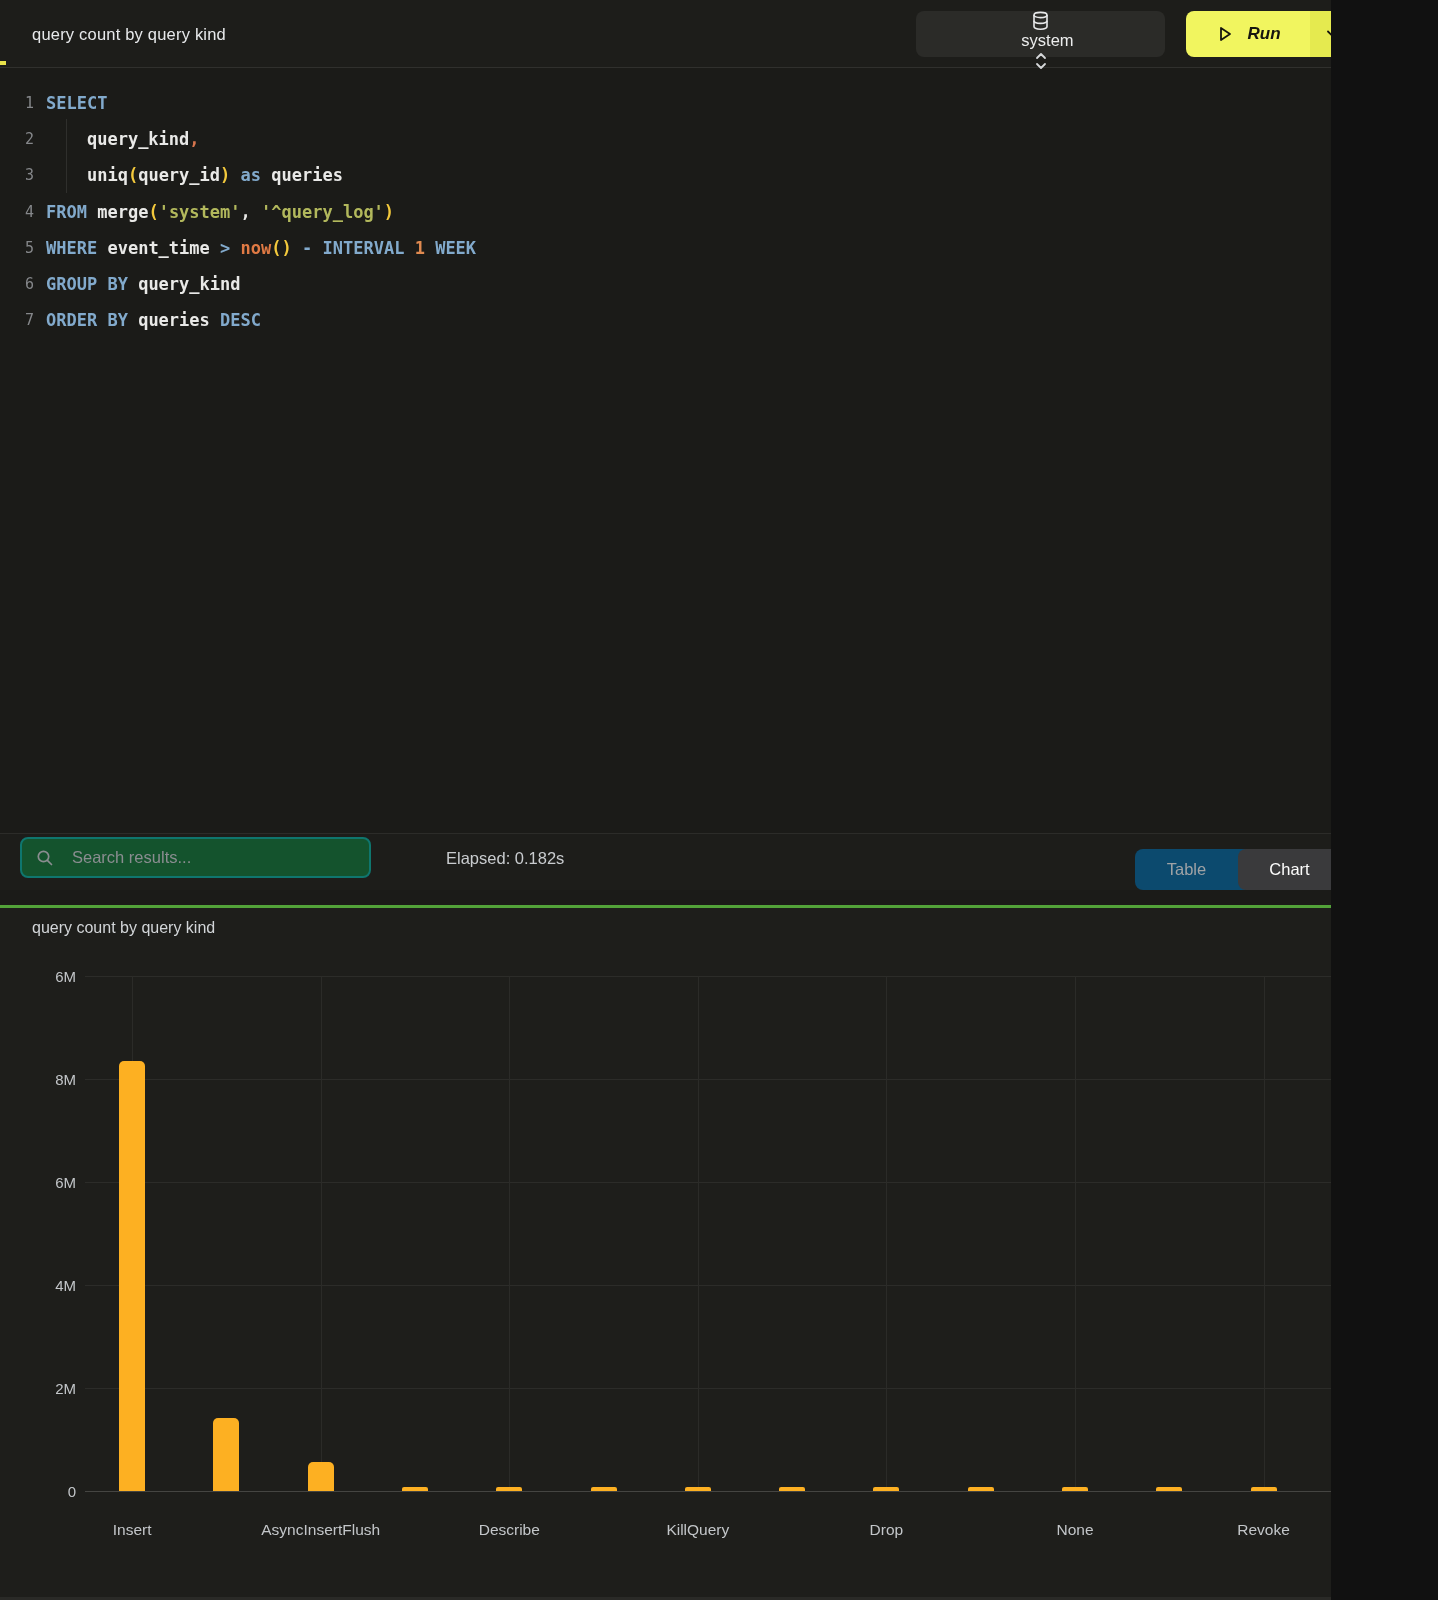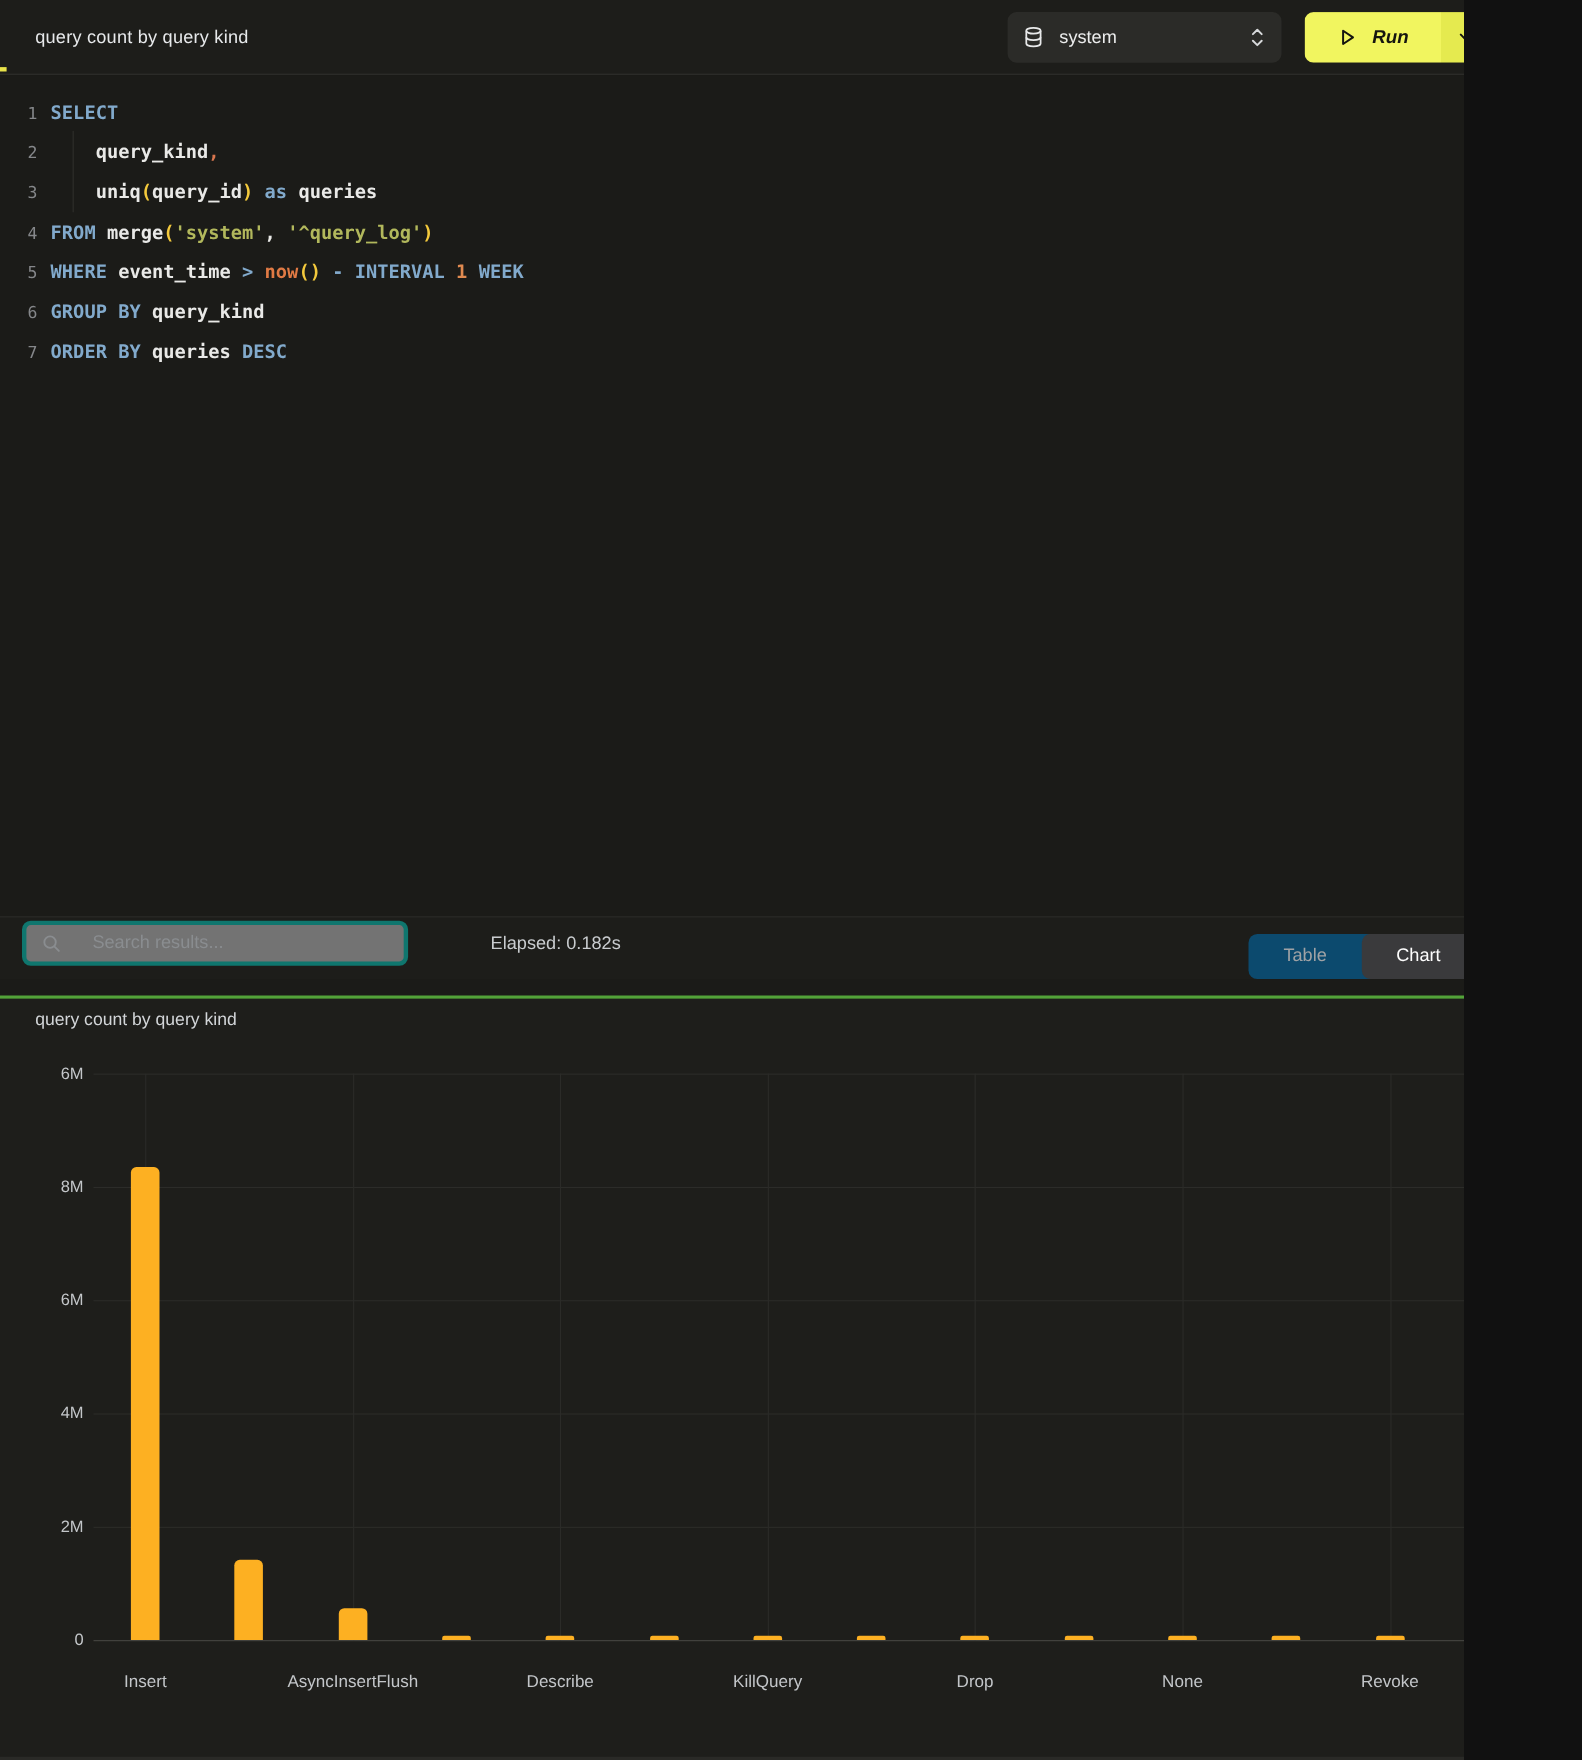--- a/index.html
+++ b/index.html
@@ -4,21 +4,21 @@
 <style>
   html,body{margin:0;padding:0;background:#111;}
   *{box-sizing:border-box;}
   #app{
     position:relative;width:1331px;height:1600px;overflow:hidden;
     background:#1b1b18;font-family:"Liberation Sans",sans-serif;color:#e7e9eb;
   }
   
   .header{position:absolute;top:0;left:0;width:1438px;height:68px;background:#1d1d1a;border-bottom:1px solid #30302d;}
   .header-title{position:absolute;left:32px;top:0;height:68px;display:flex;align-items:center;font-size:16.5px;color:#e7e9eb;letter-spacing:.2px;}
-  .db-select{position:absolute;left:916px;top:11px;width:249px;height:46px;background:#2b2b28;border-radius:8px;display:flex;align-items:center;padding:0 14px;cursor:pointer;}
+  .db-select{position:absolute;left:916px;top:11px;width:249px;height:46px;background:#2b2b28;border-radius:8px;display:flex;align-items:center;padding:0 14px;cursor:pointer;flex-direction:column;}
   .db-select .db-label{font-size:16.5px;color:#eceded;margin-left:14px;flex:1;}
   .run-split{position:absolute;left:1186px;top:11px;width:169px;height:46px;border-radius:8px;overflow:hidden;display:flex;}
   .run-main{flex:1;background:#f1f55f;display:flex;align-items:center;justify-content:center;gap:12px;cursor:pointer;}
   .run-main .run-label{font-size:17px;font-weight:600;color:#15150f;font-style:italic;}
   .run-caret{width:45px;background:#e5ea4f;display:flex;align-items:center;justify-content:center;cursor:pointer;}
   .ai-btn{position:absolute;left:1386px;top:11px;width:62px;height:46px;background:#232320;border:1px solid #3e3e3a;border-radius:8px;display:flex;align-items:center;justify-content:center;cursor:pointer;}
   .edge-dash{position:absolute;background:#e8e24a;}
   
   .editor{position:absolute;top:69px;left:0;width:1438px;height:764px;background:#1b1b18;font-family:"DejaVu Sans Mono",monospace;}
   .code-row{position:absolute;left:0;width:100%;height:36px;display:flex;align-items:center;}
@@ -28,21 +28,21 @@
   .tok-id{color:#e9e9e7;}
   .tok-paren{color:#f3c93c;}
   .tok-str{color:#b2b85c;}
   .tok-num{color:#e08a50;}
   .tok-fn{color:#e07a44;}
   .tok-comma{color:#d8764e;}
   .indent-guide{position:absolute;left:66px;top:50px;width:1px;height:74px;background:#2f2f2c;}
   .editor-right-line{position:absolute;right:6px;top:4px;width:1px;height:758px;background:#2e2e2b;}
   
   .toolbar{position:absolute;top:833px;left:0;width:1438px;height:57px;background:#1d1d1a;border-top:1px solid #2c2c29;}
-  .search-box{position:absolute;left:20px;top:3px;width:351px;height:41px;background:#737373;border:4px solid #0f766e;border-radius:8px;display:flex;align-items:center;padding:0 14px;gap:26px;}
+  .search-box{position:absolute;left:20px;top:3px;width:351px;height:41px;background:#14532d;border:2px solid #0f766e;border-radius:8px;display:flex;align-items:center;padding:0 14px;gap:16px;}
   .search-box input{background:transparent;border:none;outline:none;color:#cfd2d5;font-size:16.5px;font-family:"Liberation Sans",sans-serif;width:100%;}
   .search-box input::placeholder{color:#8a8d90;}
   .stat{position:absolute;top:0;height:48px;display:flex;align-items:center;font-size:16.5px;color:#c9cccf;margin-left:41px;}
   .stat-elapsed{left:405px;}
   .stat-read{left:588px;}
   .view-toggle{position:absolute;left:1135px;top:15px;width:206px;height:41px;background:#0c4a6e;border-radius:8px;display:flex;overflow:hidden;}
   .toggle-seg{flex:1;display:flex;align-items:center;justify-content:center;font-size:16.5px;cursor:pointer;}
   .toggle-seg.inactive{color:#9fa2a5;}
   .toggle-seg.active{background:#3a3a3c;color:#fdfdfd;border-radius:8px;}
   .more-btn{position:absolute;left:1352px;top:0;width:44px;height:48px;display:flex;align-items:center;justify-content:center;color:#aaadb0;font-size:20px;letter-spacing:2px;cursor:pointer;}

